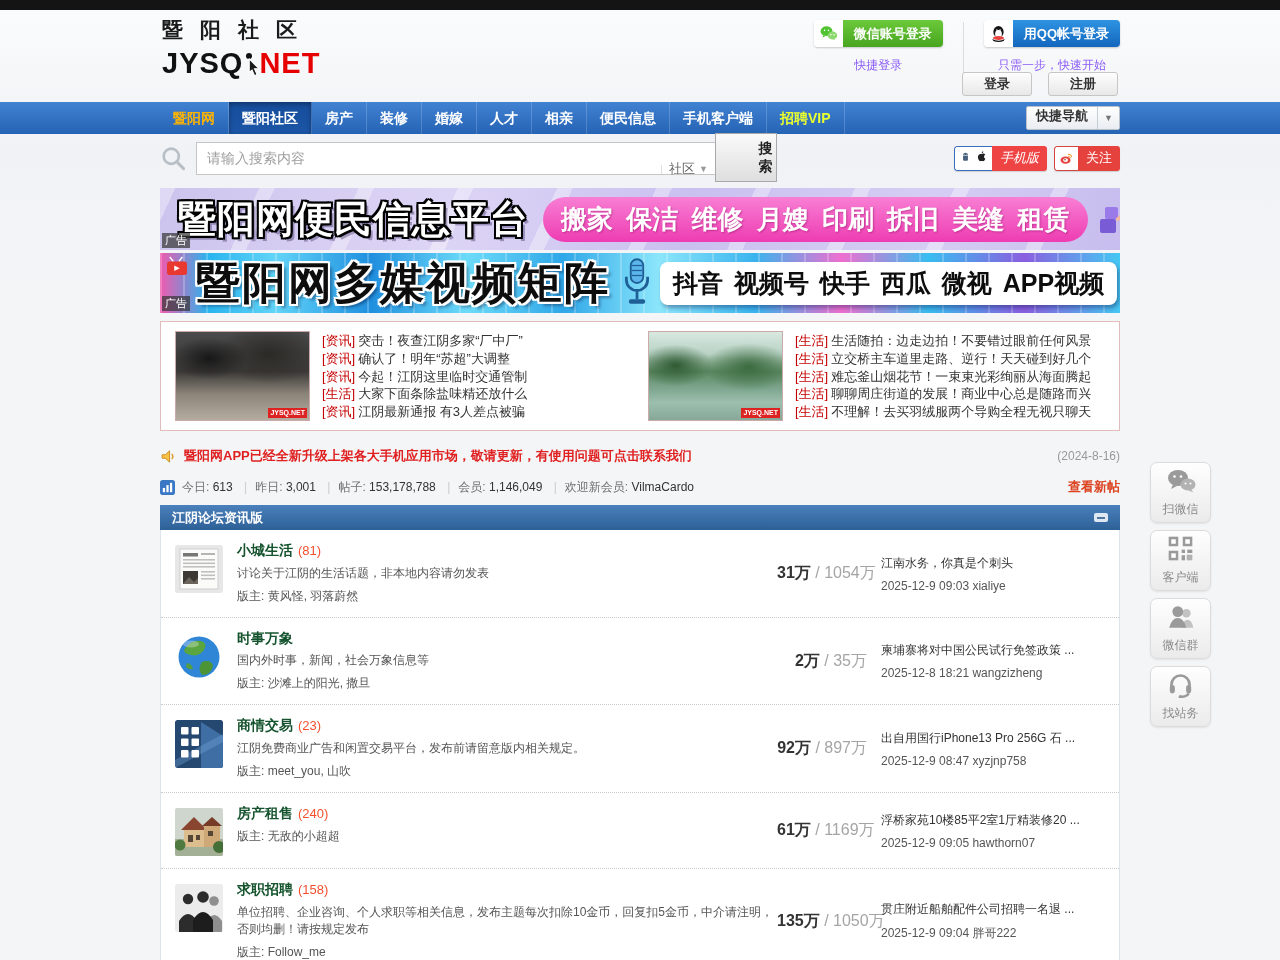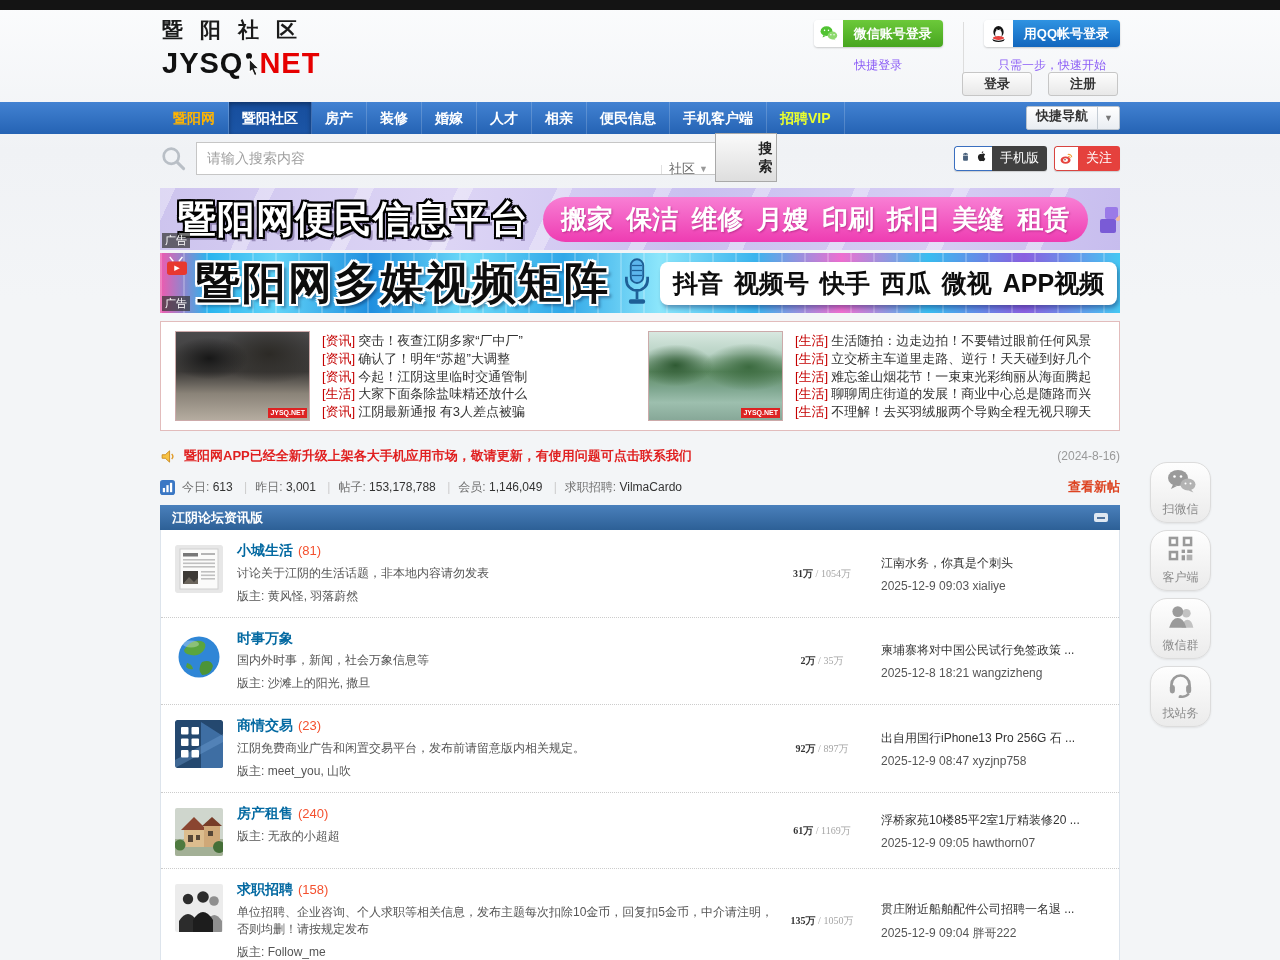--- a/index.html
+++ b/index.html
@@ -50,21 +50,21 @@
   .search-box { display:flex; align-items:stretch; height:33px; width:520px; background:#fff; border:1px solid #c6c6c6; }
   .search-input { flex:1; border:none; outline:none; font-size:14px; padding:0 10px; color:#333; font-family:inherit; }
   .search-input::placeholder { color:#a0a0a0; }
   .search-scope { width:54px; border-left:1px solid #e0e0e0; display:flex; align-items:center; justify-content:center; gap:4px; font-size:13px; color:#666; cursor:pointer;margin-top:22px; }
   .scope-arrow { font-size:9px; color:#999; }
   .search-btn { height:49px; width:62px; margin-left:-1px; margin-top:-1px; background:linear-gradient(#fafafa,#dedede); border:1px solid #a9a9a9; font-size:14px; font-weight:bold; color:#222; cursor:pointer; font-family:Liberation Sans, sans-serif;padding-left:39px; }
   .searchrow-right { margin-left:auto; display:flex; gap:7px; }
   .pill-btn { display:flex; height:25px; border-radius:3px; overflow:hidden; cursor:pointer; box-shadow:0 1px 1px rgba(0,0,0,.15); }
   .pill-ico { background:#fff; display:flex; align-items:center; padding:0 4px; gap:3px; border:1px solid #3a6fc0; border-right:none; border-radius:3px 0 0 3px; }
   .pill-txt { color:#fff; font-size:13px; display:flex; align-items:center; padding:0 8px; }
-  .pill-mobile .pill-txt { background:#404040; }
+  .pill-mobile .pill-txt { background:#ef4444;font-style:italic; }
   .pill-follow .pill-ico { border-color:#d84440; }
   .pill-follow .pill-txt { background:#e5413d; }
 
   
   .banner { position:relative; margin-top:6px; display:flex; align-items:center; overflow:hidden; }
   .banner1 { height:62px; background:linear-gradient(100deg,#cdc4ee 0%,#ddd5f5 30%,#c9c0f0 55%,#d6cdf4 80%,#c7bdee 100%); }
   .banner1::before { content:""; position:absolute; inset:0; background:repeating-linear-gradient(115deg,rgba(255,255,255,.35) 0 14px,transparent 14px 90px); }
   .b1-title { position:relative; margin-left:18px; font-size:38px; font-weight:900; color:#fff; letter-spacing:1px; white-space:nowrap;
     text-shadow:-2px 0 #000,2px 0 #000,0 -2px #000,0 2px #000,-2px -2px #000,2px 2px #000,-2px 2px #000,2px -2px #000,4px 4px 0 rgba(40,20,80,.35); }
   .b1-pill { position:relative; margin-left:14px; background:linear-gradient(#f87fd4,#ee3cb2); border-radius:26px; color:#fff; font-weight:800; font-size:26px; padding:5px 18px; white-space:nowrap; word-spacing:6px; text-shadow:1px 1px 2px rgba(120,0,80,.4); }
@@ -114,34 +114,34 @@
   .forum-head { height:25px; background:linear-gradient(#4a80bc,#2d6096); display:flex; align-items:center; padding:0 12px; }
   .forum-title { color:#fff; font-size:13px; font-weight:bold; }
   .collapse-btn { margin-left:auto; width:14px; height:9px; background:#dfe8f2; border-radius:2px; position:relative; cursor:pointer; }
   .collapse-btn::after { content:""; position:absolute; left:3px; right:3px; top:3.5px; height:2px; background:#51749e; }
   .forum-body { background:#fff; border:1px solid #dde4ec; border-top:none; }
   .forum-row { display:flex; padding:12px 8px 12px 14px; border-bottom:1px dotted #ccc; }
   .f-icon { width:48px; height:48px; flex:none; margin:3px 14px 0 0; cursor:pointer; }
   .f-icon svg { display:block; border-radius:2px; }
   .f-main { width:540px; flex:none; }
   .f-title-line { line-height:16px; }
-  .f-title { font-size:14px; font-weight:bold; color:#0369a1; text-decoration:none; cursor:pointer; }
+  .f-title { font-size:14px; font-weight:bold; color:#14532d; text-decoration:none; cursor:pointer; }
   .f-count { color:#f4502e; font-size:13px; margin-left:5px; }
   .f-desc { font-size:12px; color:#555; margin-top:6px; line-height:17px; }
   .f-mods { font-size:12px; color:#555; margin-top:6px; cursor:pointer; }
-  .f-stats { width:90px; flex:none; align-self:center; text-align:center; font-size:10px; white-space:nowrap;font-family:Liberation Serif, serif; }
+  .f-stats { width:90px; flex:none; align-self:center; text-align:right; font-size:16px; white-space:nowrap; }
   .f-threads { color:#333; font-weight:bold; }
   .f-posts { color:#a5a5a5; }
   .f-last { width:226px; flex:none; align-self:center; margin-left:14px; font-size:12px; color:#333; cursor:pointer; }
   .f-last-title { white-space:nowrap; overflow:hidden; }
   .f-last-meta { margin-top:7px; color:#555; }
 
   
   .floatbar { position:absolute; left:1150px; top:462px; width:62px; }
-  .float-btn { width:61px; height:61px; background:linear-gradient(#fefefe,#ebebeb); border:1px solid #dcdcdc; border-radius:17px; margin-bottom:7px; display:flex; flex-direction:column; align-items:center; justify-content:center; gap:3px; cursor:pointer; box-shadow:0 1px 2px rgba(0,0,0,.08); }
+  .float-btn { width:61px; height:61px; background:linear-gradient(#fefefe,#ebebeb); border:1px solid #dcdcdc; border-radius:7px; margin-bottom:7px; display:flex; flex-direction:column; align-items:center; justify-content:center; gap:3px; cursor:pointer; box-shadow:0 1px 2px rgba(0,0,0,.08); }
   .float-label { font-size:12px; color:#8a8a8a; }
 </style>
 </head>
 <body>
 
 <div class="topbar"></div>
 
 <div class="wrap header">
   <div class="logo">
     <div class="logo-top">暨阳社区</div>
@@ -360,21 +360,21 @@
     </span>
   <span>
   <span class="stat-item"><span class="stat-label">今日:</span> <span class="stat-value">613</span></span>
 
   <span class="stat-item"><span class="stat-label">昨日:</span> <span class="stat-value">3,001</span></span>
 
   <span class="stat-item"><span class="stat-label">帖子:</span> <span class="stat-value">153,178,788</span></span>
 
   <span class="stat-item"><span class="stat-label">会员:</span> <span class="stat-value">1,146,049</span></span>
 
-  <span class="stat-item"><span class="stat-label">求职招聘:</span> <span class="stat-value">VilmaCardo</span></span>
+  <span class="stat-item"><span class="stat-label">欢迎新会员:</span> <span class="stat-value">VilmaCardo</span></span>
 </span>
   <span class="view-new">查看新帖</span>
 </div>
 
 <div class="wrap forum">
   <div class="forum-head">
     <span class="forum-title">江阴论坛资讯版</span>
     <span class="collapse-btn"></span>
   </div>
   <div class="forum-body">

